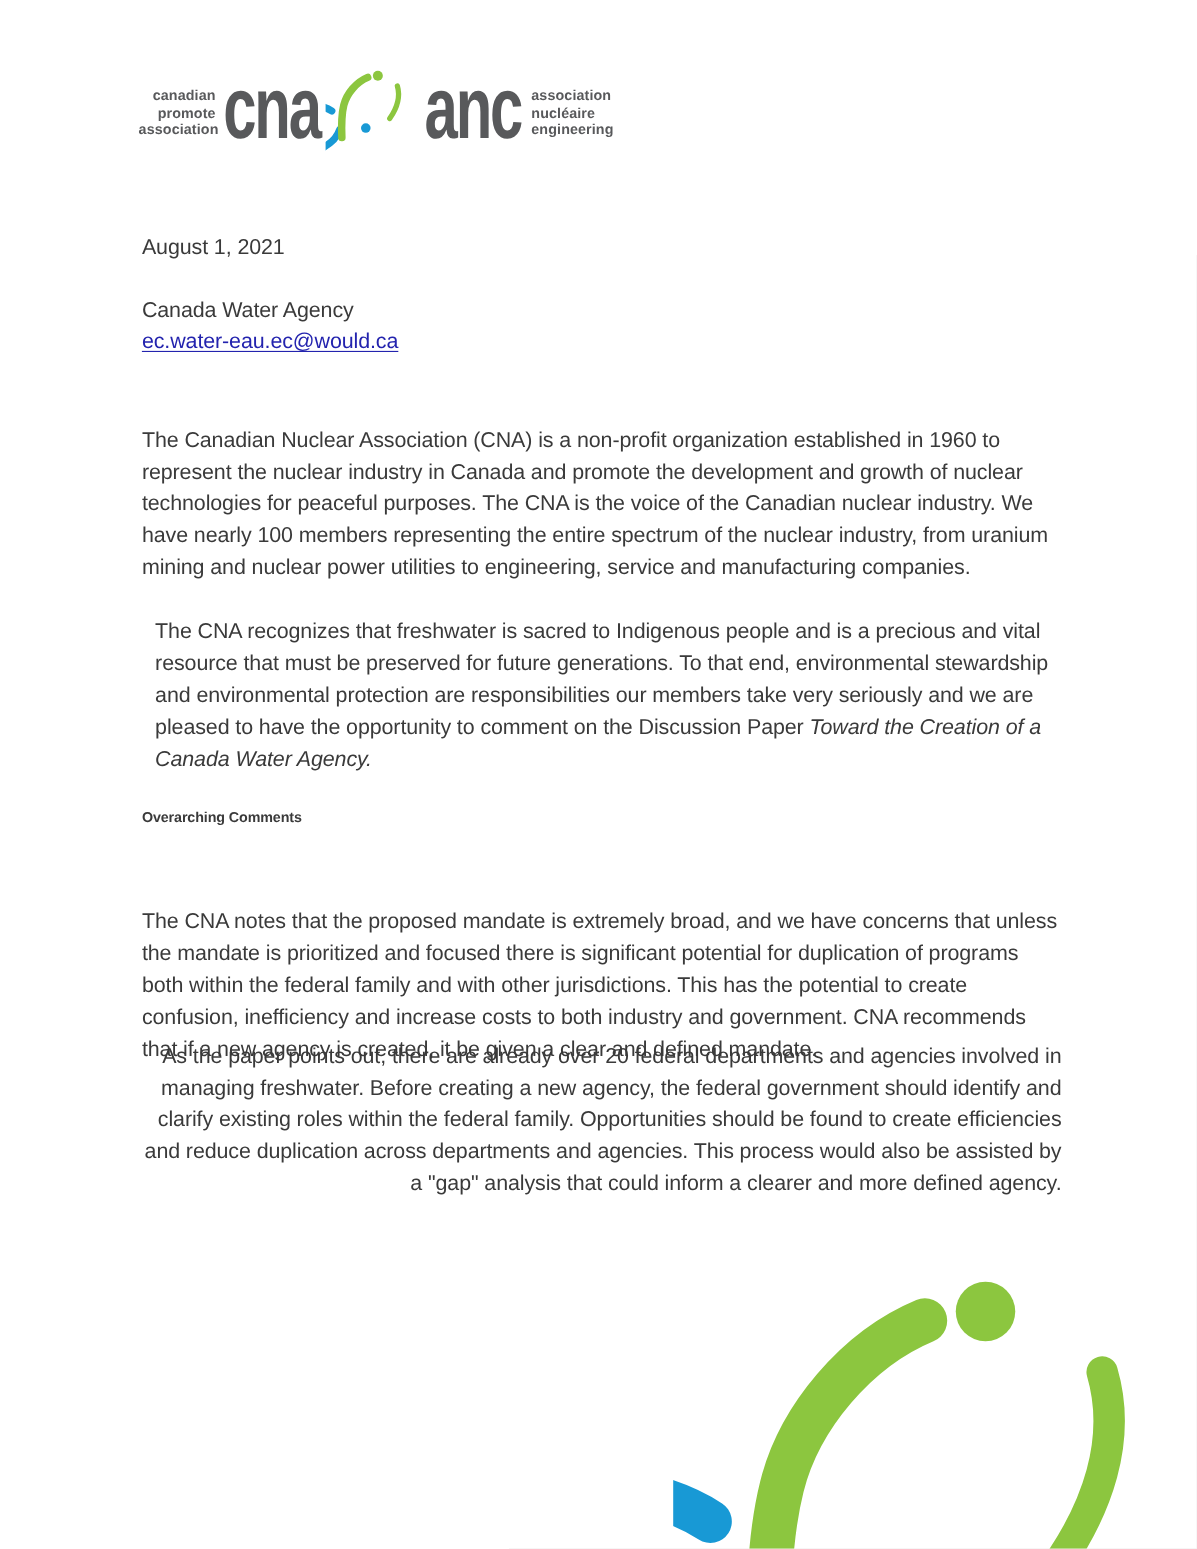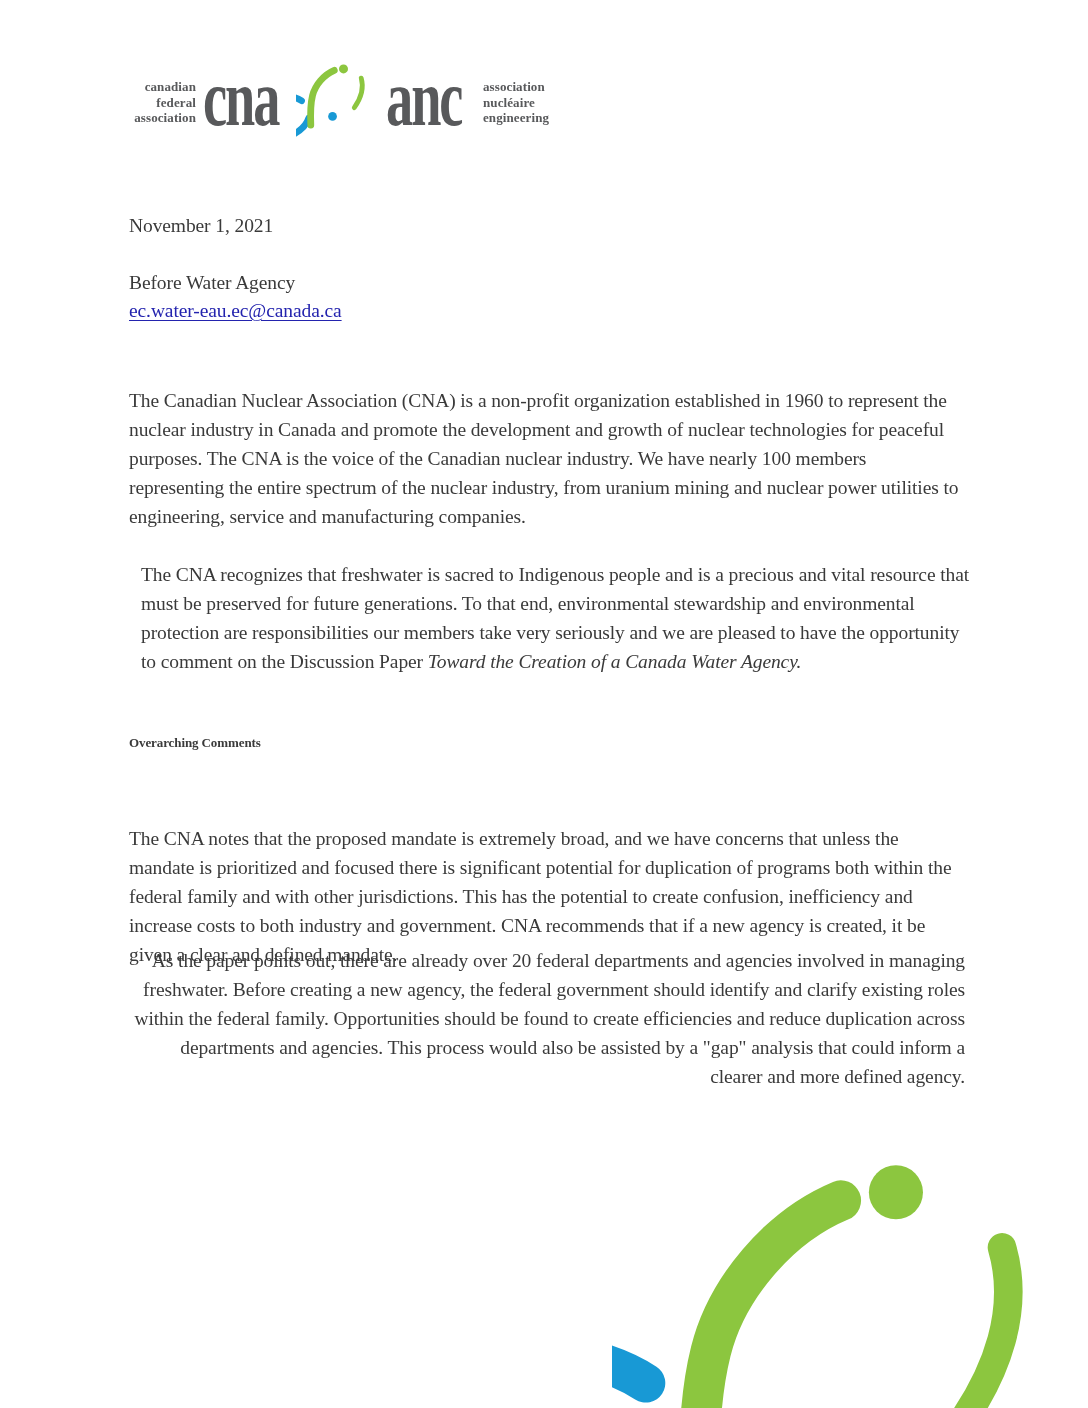--- a/index.html
+++ b/index.html
@@ -10,21 +10,21 @@
     --text: #3A3A3A;
   }
   * { margin: 0; padding: 0; box-sizing: border-box; }
   html, body { background: #e8e8e8; }
   .page {
     position: relative;
     width: 1088px;
     height: 1408px;
     background: #ffffff;
     overflow: hidden;
-    font-family: Liberation Serif, serif;
+    font-family: Liberation Sans, sans-serif;
     color: var(--text);
     padding-left: 42px;
   }
 
   
   .logo-left-text, .logo-right-text {
     position: absolute;
     font-size: 13px;
     line-height: 15.5px;
     color: var(--gray);
@@ -111,46 +111,46 @@
       <circle class="mark-dot-blue" cx="42" cy="66" r="5"></circle>
     </g>
   </defs>
 </svg>
 
 <div class="page">
 
   <div>
     <div class="logo-left-text">
       <div>canadian</div>
-      <div>federal</div>
+      <div>promote</div>
       <div>association</div>
     </div>
 
     <div class="logo-word cna">cna</div>
 
     <svg class="logo-mark" viewBox="0 0 100 100">
       <use href="#cna-mark"></use>
     </svg>
 
     <div class="logo-word anc">anc</div>
 
     <div class="logo-right-text">
       <div>association</div>
       <div>nucléaire</div>
       <div>engineering</div>
     </div>
   </div>
 
   <main>
-    <p class="txt date">November 1, 2021</p>
+    <p class="txt date">August 1, 2021</p>
 
-    <p class="txt recipient">Before Water Agency</p>
+    <p class="txt recipient">Canada Water Agency</p>
 
     <p class="txt email-line">
-      <a class="email-link">ec.water-eau.ec@canada.ca</a>
+      <a class="email-link">ec.water-eau.ec@would.ca</a>
     </p>
 
     <p class="txt p1">The Canadian Nuclear Association (CNA) is a non-profit organization established in 1960 to represent the nuclear industry in Canada and promote the development and growth of nuclear technologies for peaceful purposes. The CNA is the voice of the Canadian nuclear industry. We have nearly 100 members representing the entire spectrum of the nuclear industry, from uranium mining and nuclear power utilities to engineering, service and manufacturing companies.</p>
 
     <p class="txt p2"><span>The CNA recognizes that freshwater is sacred to Indigenous people and is a precious and vital resource that must be preserved for future generations. To that end, environmental stewardship and environmental protection are responsibilities our members take very seriously and we are pleased to have the opportunity to comment on the Discussion Paper </span><em>Toward the Creation of a Canada Water Agency.</em></p>
 
     <h2 class="txt heading">Overarching Comments</h2>
 
     <p class="txt p3">The CNA notes that the proposed mandate is extremely broad, and we have concerns that unless the mandate is prioritized and focused there is significant potential for duplication of programs both within the federal family and with other jurisdictions. This has the potential to create confusion, inefficiency and increase costs to both industry and government. CNA recommends that if a new agency is created, it be given a clear and defined mandate.</p>
 

